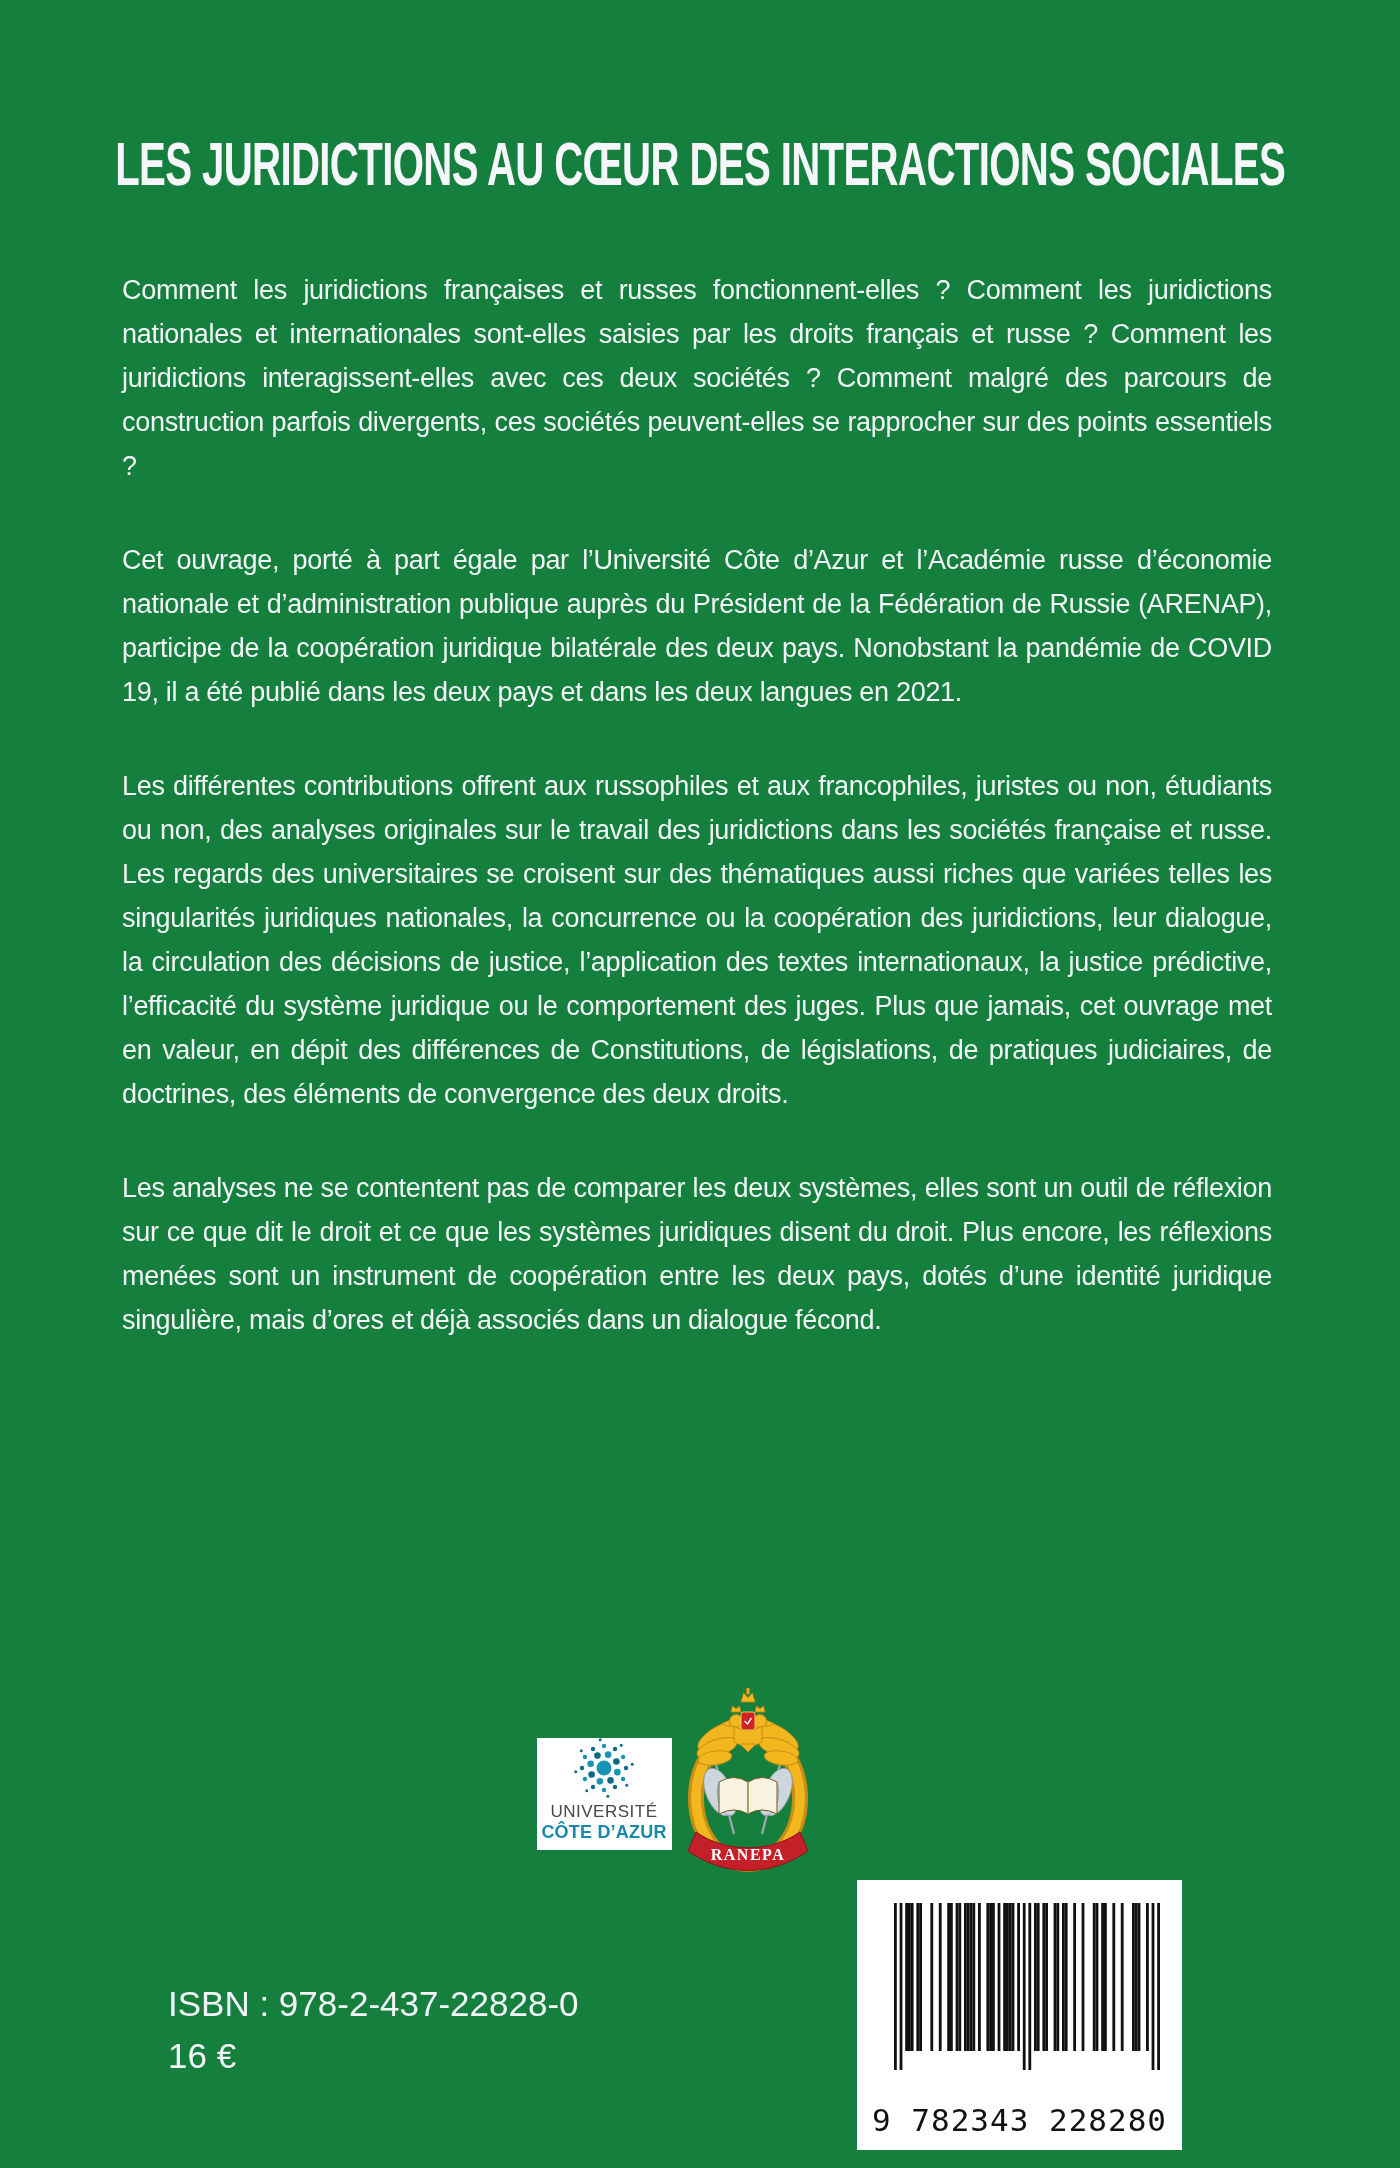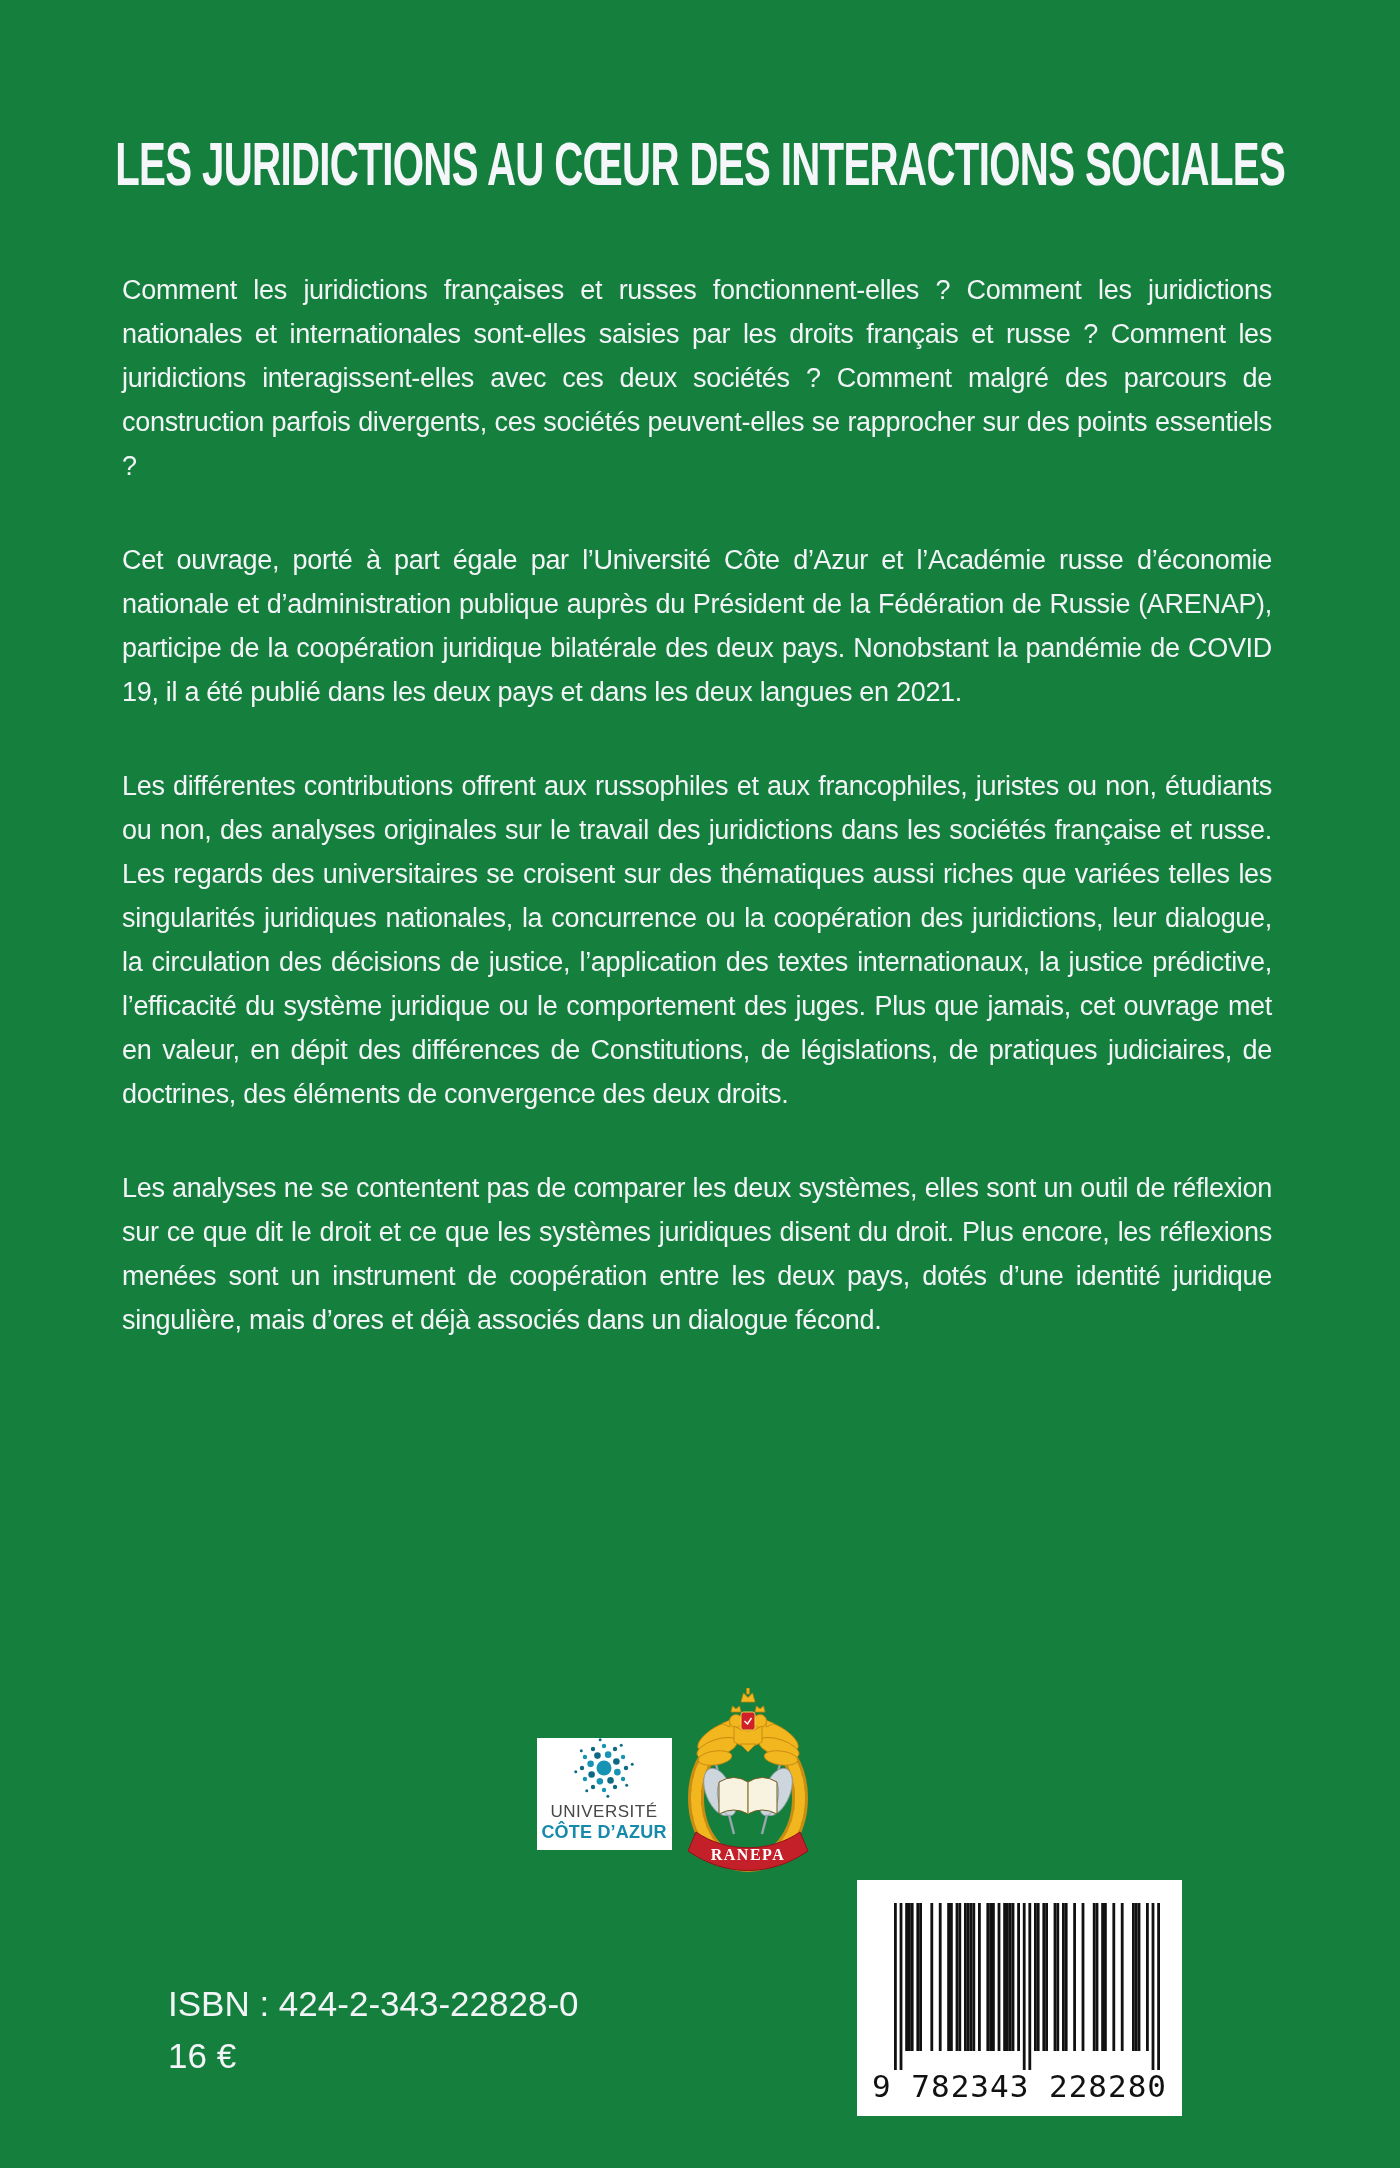--- a/index.html
+++ b/index.html
@@ -42,21 +42,21 @@
     width:135px;height:112px;background:#ffffff;
     display:block;
   }
   .ranepa{
     position:absolute;left:686px;top:1688px;
     width:124px;height:192px;
   }
   
   .barcode-box{
     position:absolute;left:857px;top:1880px;
-    width:325px;height:236px;background:#ffffff;
+    width:325px;height:270px;background:#ffffff;
   }
   .barcode-box svg{position:absolute;left:0;top:0;}
   .barcode-digits{
     position:absolute;left:0;bottom:12px;width:100%;
     text-align:center;
     color:#111;
     font-family:"DejaVu Sans Mono", monospace;
     font-size:31px;
     letter-spacing:1px;
     white-space:nowrap;
@@ -227,16 +227,16 @@
         <rect x="275.00" y="23" width="2.80" height="148" fill="#111111"></rect>
         <rect x="277.80" y="23" width="2.80" height="148" fill="#111111"></rect>
         <rect x="280.60" y="23" width="2.80" height="148" fill="#111111"></rect>
         <rect x="289.00" y="23" width="2.80" height="148" fill="#111111"></rect>
         <rect x="294.60" y="23" width="2.80" height="167" fill="#111111"></rect>
         <rect x="300.20" y="23" width="2.80" height="167" fill="#111111"></rect>
       </svg>
     <div class="barcode-digits">9 782343 228280</div>
   </div>
 
-  <div class="isbn-line">ISBN : 424-2-343-22828-0</div>
+  <div class="isbn-line">ISBN : 978-2-437-22828-0</div>
   <div class="price-line">16 €</div>
 
 </div>
 
 </body></html>

